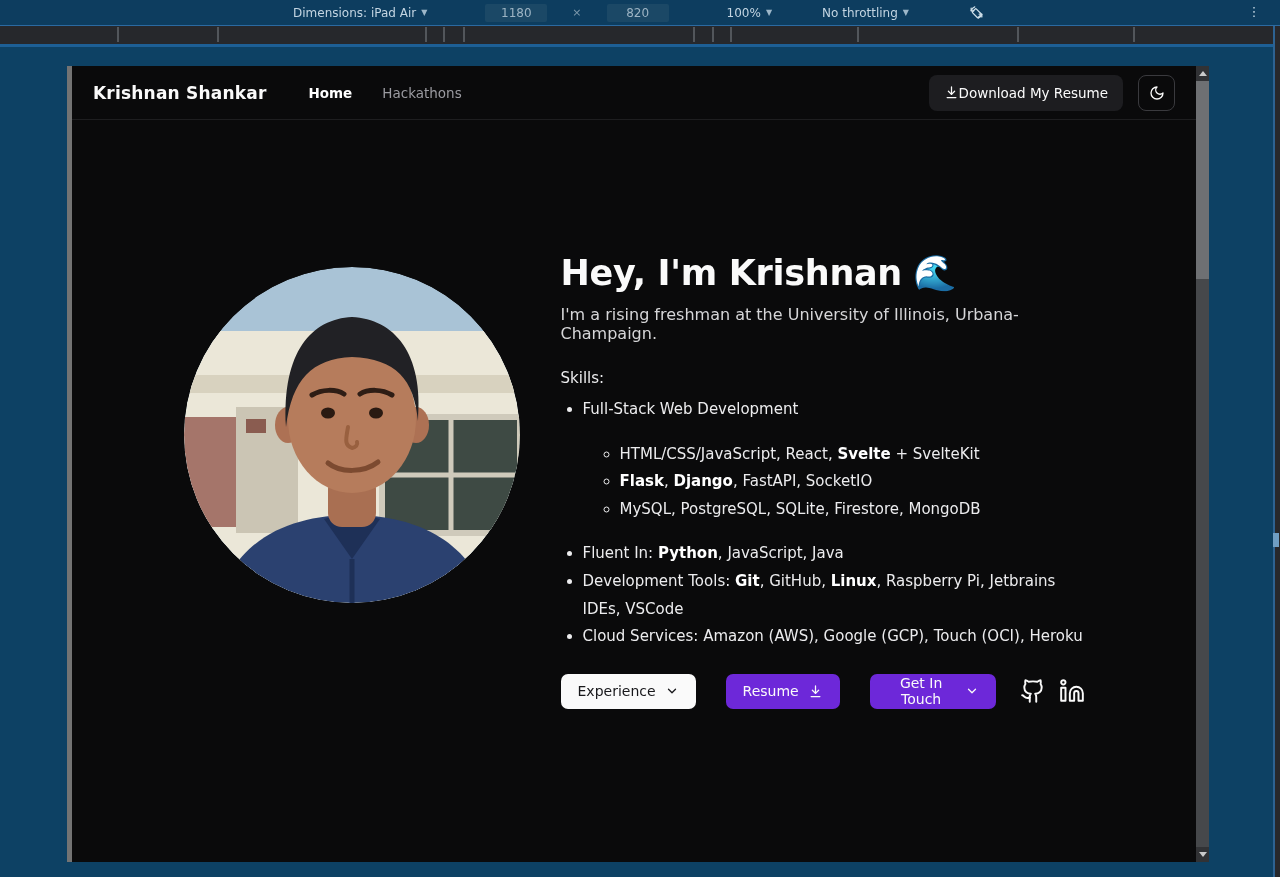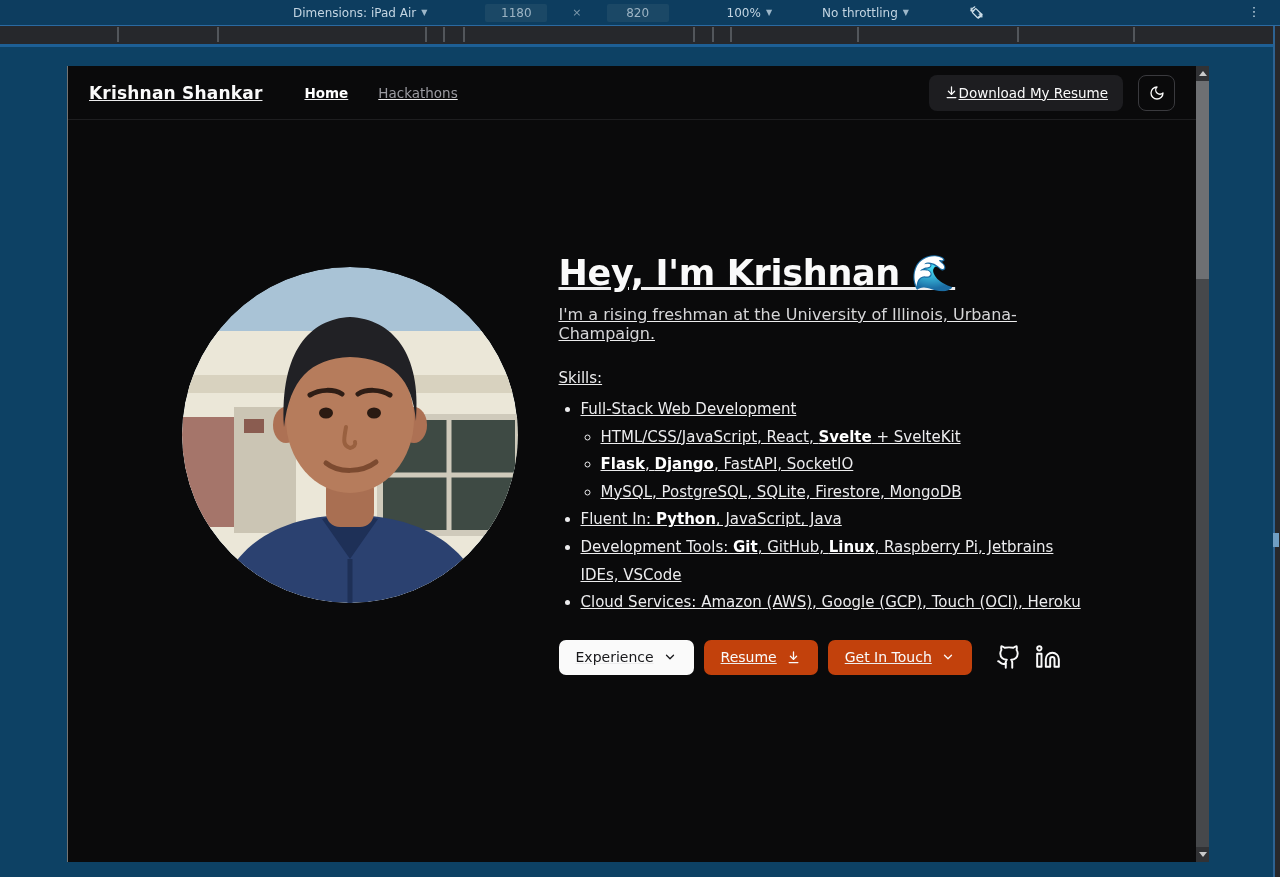--- a/index.html
+++ b/index.html
@@ -37,21 +37,21 @@
   .mq-bar{
     position:absolute;top:25px;left:0;width:1280px;height:22px;box-sizing:border-box;
     background:#26282c;border-top:1px solid #2b6aa1;border-bottom:3px solid #1d5f95;
   }
   .mq-divider{position:absolute;top:1px;bottom:2px;width:2px;background:#52565b;}
 
   
   .page{
     position:absolute;left:67px;top:66px;width:1129px;height:796px;
     background:#0a0a0b;color:#ededee;overflow:hidden;
-    border-left:1px solid #737373;box-sizing:border-box;text-decoration:underline;
+    border-left:5px solid #737373;box-sizing:border-box;
   }
 
   
   .site-header{
     height:54px;display:flex;align-items:center;padding:0 21px;
     border-bottom:1px solid #1e1e20;box-sizing:border-box;
   }
   .logo{font-size:17px;font-weight:700;color:#fafafa;letter-spacing:.2px;}
   .nav{display:flex;gap:30px;margin-left:42px;font-size:13.5px;}
   .nav-link{cursor:pointer;}
@@ -71,31 +71,31 @@
   .icon{display:inline-flex;}
 
   
   .hero{display:flex;align-items:flex-start;width:901px;margin:133px auto 0;gap:41px;}
   .avatar-wrap{width:336px;height:336px;flex:none;margin-top:14px;border-radius:50%;overflow:hidden;}
   .hero-text{flex:1;min-width:0;}
   .hero-title{margin:0;font-size:35px;line-height:40px;font-weight:700;color:#fafafa;letter-spacing:-.3px;}
   .hero-sub{margin:12px 0 0;font-size:16px;color:#d6d6d8;}
   .skills-label{margin:26px 0 0;font-size:15px;color:#ececee;}
   .skills{margin:9px 0 0;padding-left:22px;font-size:15px;line-height:27.6px;color:#ececee;}
-  .skills ul{margin:0;padding-left:20px;}
+  .skills ul{margin:17px;padding-left:20px;}
   .skills strong{color:#ffffff;font-weight:700;}
 
   .cta-row{display:flex;align-items:center;gap:10px;margin-top:23px;}
   .btn{
     height:35px;border:none;border-radius:7px;padding:0 17px;font-size:14px;
     display:inline-flex;align-items:center;gap:9px;font-weight:500;cursor:pointer;
     font-family:inherit;
   }
   .btn-light{background:#fafafa;color:#18181b;}
-  .btn-dark{background:#c2410c;color:#fafafa;}
+  .btn-dark{background:#6d28d9;color:#fafafa;margin-left:20px;}
   .socials{display:flex;align-items:center;gap:13px;margin-left:14px;color:#fafafa;}
   .social-link{cursor:pointer;display:flex;color:#fafafa;}
 
   
   .pg-scroll{
     position:absolute;left:1196px;top:66px;width:13px;height:796px;background:#46484b;
   }
   .pg-scroll .sb-btn{
     position:absolute;left:0;width:13px;height:15px;background:#313235;
     display:flex;align-items:center;justify-content:center;cursor:pointer;

